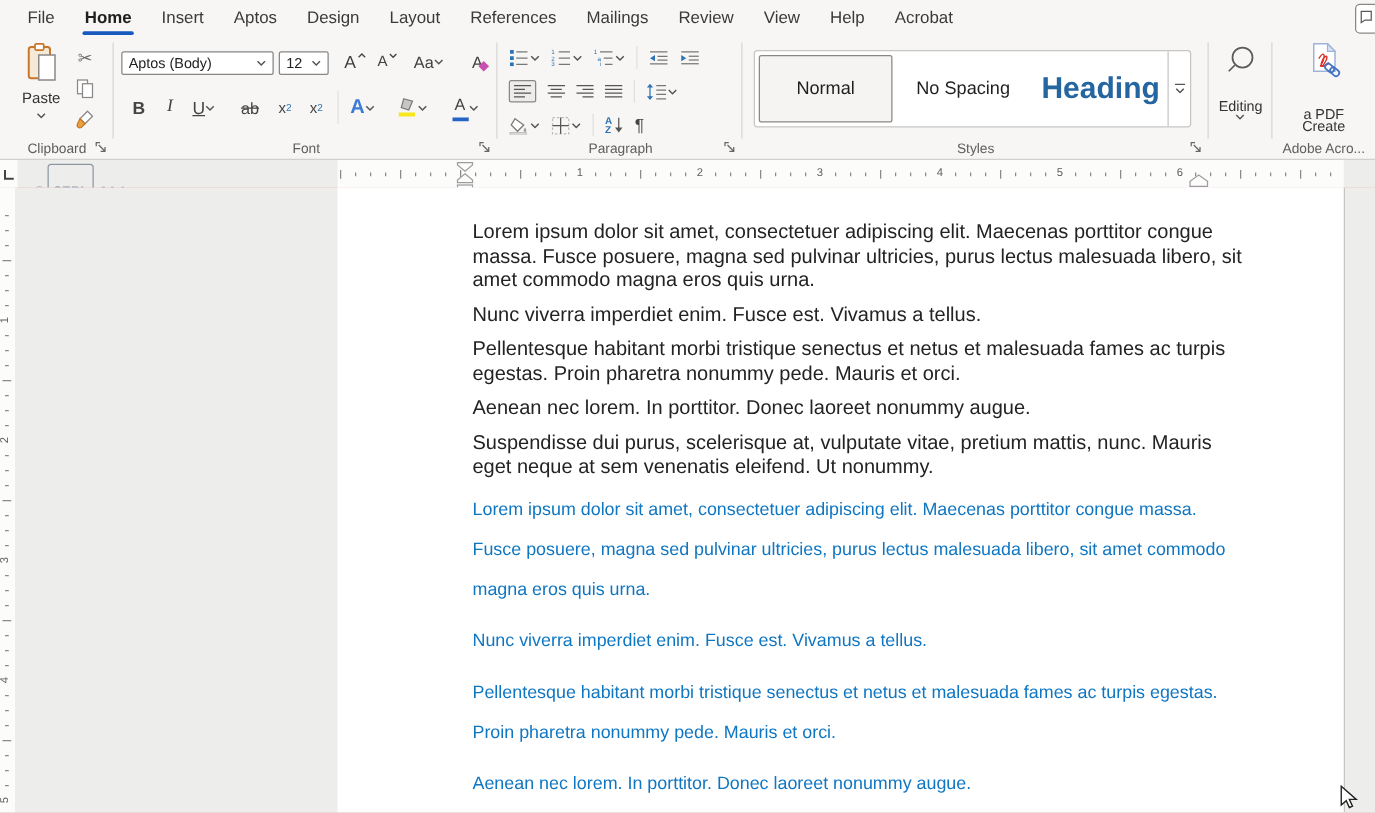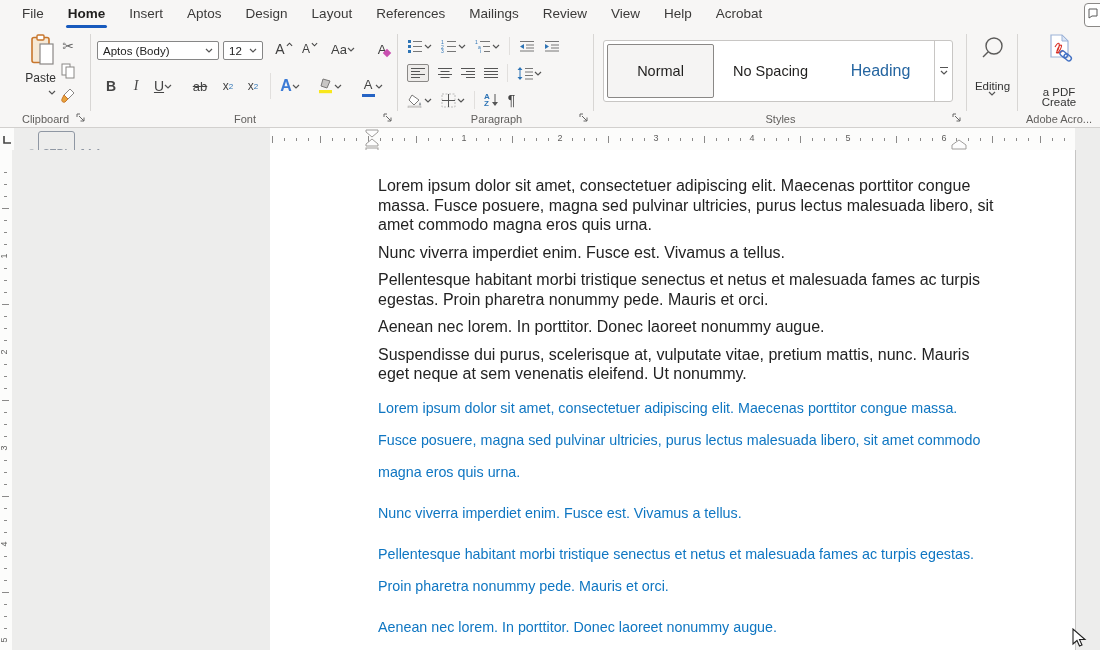--- a/index.html
+++ b/index.html
@@ -21,21 +21,21 @@
           border-bottom:1px solid #d2d0ce;box-sizing:border-box;}
   .group{position:absolute;top:0;height:99px;}
   .group::after{content:"";position:absolute;right:0;top:6px;bottom:16px;width:1px;background:#d8d6d4;}
   .grouplabel{position:absolute;bottom:2px;left:0;right:0;text-align:center;font-size:11px;color:#605e5c;white-space:nowrap;}
   .launcher{position:absolute;bottom:4px;right:5px;width:10px;height:10px;}
   .chev{display:inline-block;vertical-align:middle;}
   .smallbtn{position:absolute;display:flex;align-items:center;justify-content:center;color:#444;}
 
   
   #grp-clipboard{left:0;width:91px;}
-  #paste-btn{position:absolute;left:10px;top:6px;width:46px;height:74px;text-align:right;font-size:12px;color:#333;}
+  #paste-btn{position:absolute;left:10px;top:6px;width:46px;height:74px;text-align:center;font-size:12px;color:#333;}
   #paste-btn .lbl{margin-top:2px;}
   
   #grp-font{left:92px;width:306px;}
   .combo{position:absolute;top:13px;height:19px;background:#fff;border:1px solid #868686;border-radius:2px;
          font-size:11.5px;color:#222;display:flex;align-items:center;padding:0 5px;box-sizing:border-box;}
   #font-name{left:5px;width:122px;}
   #font-size{left:131px;width:40px;}
   .combo .chev{margin-left:auto;}
   .fbtn{font-size:13px;color:#404040;}
   #grow-font{left:180px;top:10px;width:24px;height:22px;}
@@ -53,21 +53,21 @@
   .selbox{border:1px solid #8a8886;border-radius:2px;background:#eeecea;padding:2px 3px;}
 
   
   #grp-styles{left:594px;width:373px;}
   #gallery{position:absolute;left:9px;top:12px;width:350px;height:62px;background:#fff;
            border:1px solid #c8c6c4;border-radius:3px;display:flex;box-sizing:border-box;}
   #style-items{display:flex;flex:1;}
   .style-item{flex:0 0 105px;display:flex;align-items:center;justify-content:center;margin:3px 0 3px 3px;
               border:1px solid transparent;border-radius:2px;font-size:14.5px;color:#201f1e;white-space:nowrap;}
   .style-item.selected{border-color:#8a8886;background:#f5f4f3;}
-  .style-item.heading{font-size:16px;color:#2565a0;}
+  .style-item.heading{font-size:24px;color:#2565a0;font-weight:bold;}
   #gallery-more{width:20px;border-left:1px solid #c8c6c4;display:flex;flex-direction:column;
                 align-items:center;justify-content:center;gap:2px;}
   #gallery-more .bar{width:8px;height:1.5px;background:#555;}
 
   
   #grp-editing{left:967px;width:51px;text-align:center;}
   #grp-editing .lbl{position:absolute;top:44px;left:0;right:0;font-size:11.5px;color:#333;}
   
   #grp-adobe{left:1018px;width:82px;text-align:center;}
   #grp-adobe::after{display:none;}

